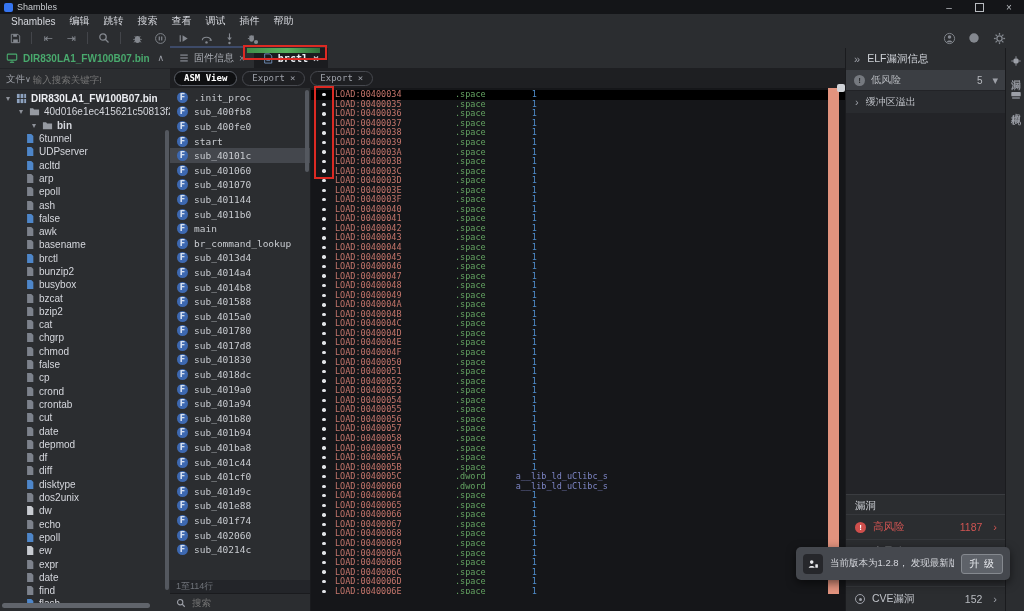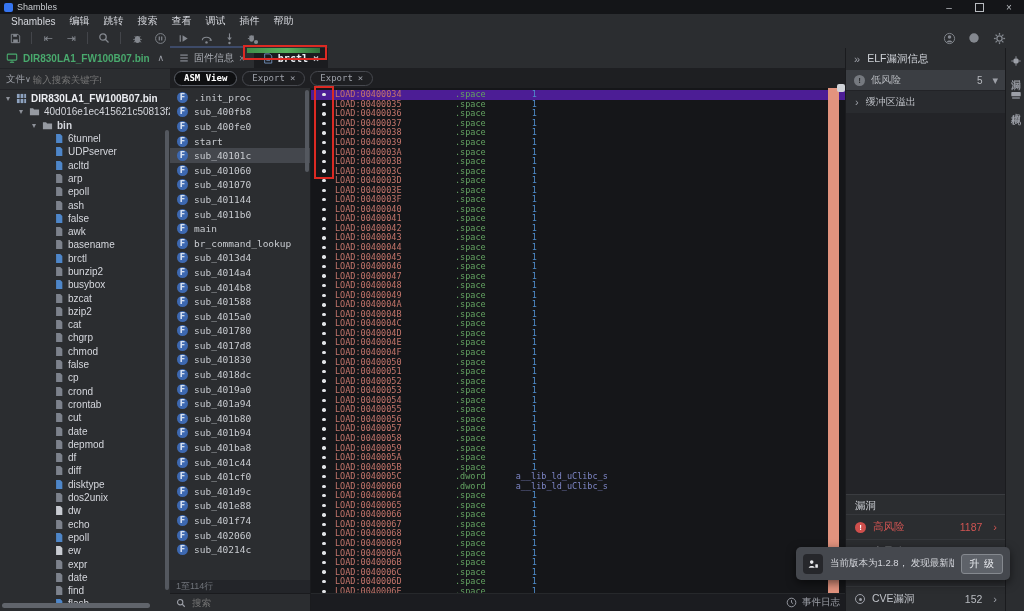--- a/index.html
+++ b/index.html
@@ -32,21 +32,21 @@
   .lp-title{color:#49a96d;font-size:10px;font-weight:bold;white-space:nowrap;overflow:hidden;flex:1}
   .lp-collapse{color:#9da0a8;font-size:9px}
   .lp-filter{height:20px;flex:none;display:flex;align-items:center;padding:0 6px;border-bottom:1px solid #222327;color:#9da0a8;font-size:9.5px}
   .lp-filter input{flex:1;min-width:0;background:transparent;border:none;outline:none;color:#9da0a8;font-size:9.5px;font-family:inherit}
   .tree{flex:1;position:relative;overflow:hidden;padding-top:2px}
   .tree-row{height:13.3px;display:flex;align-items:center;gap:4px;font-size:10px;white-space:nowrap;color:#d5d7dd}
   .tw{color:#8d9199;width:8px;flex:none;font-size:8px;text-align:center}
   .tree-root{padding-left:4px;font-weight:bold;color:#eceef2}
   .tree-hash{padding-left:17px}
   .tree-bin{padding-left:30px;font-weight:bold}
-  .file-row{padding-left:54px}
+  .file-row{padding-left:25px}
   .ficon{flex:none;display:flex}
   .elf .ficon{color:#4e86c9}
   .link .ficon{color:#7d828c}
   .plain .ficon{color:#c9ccd2}
   .vthumb-tree{position:absolute;right:1px;top:40px;width:4px;height:460px;background:#54585f;border-radius:2px}
   .hscroll-tree{position:absolute;left:2px;bottom:3px;width:148px;height:5px;background:#60646b;border-radius:3px}
 
   
   .center{position:absolute;left:170px;top:48px;width:675px;bottom:0;display:flex;flex-direction:column}
   .tabbar{height:20px;flex:none;background:#2b2d30;display:flex;position:relative}
@@ -67,21 +67,21 @@
   .func-row.active{background:#44474d}
   .ficon-f{width:11px;height:11px;flex:none;border-radius:50%;background:#3d68b0;color:#d6e0f0;font-size:8px;font-weight:bold;display:flex;align-items:center;justify-content:center;font-family:"DejaVu Sans",sans-serif}
   .vthumb-funcs{position:absolute;right:1px;top:2px;width:4px;height:82px;background:#54585f;border-radius:2px}
   .func-count{height:13px;flex:none;background:#232529;color:#6f737a;font-size:9px;line-height:13px;padding:0 6px;white-space:nowrap}
   .func-search{height:17px;flex:none;background:#2b2d30;border-top:1px solid #1a1b1e;display:flex;align-items:center;gap:4px;padding:0 6px;color:#9da0a8}
   .func-search input{flex:1;min-width:0;background:transparent;border:none;outline:none;color:#9da0a8;font-size:9.5px;font-family:inherit}
 
   .asmwrap{flex:1;position:relative;background:#151619;min-width:0}
   .asm-list{position:absolute;left:0;right:0;top:0;bottom:17px;padding-top:2px;overflow:hidden}
   .asm-row{height:9.55px;display:flex;align-items:center;font-family:"DejaVu Sans Mono","Liberation Mono",monospace;font-size:8.5px;line-height:9px;white-space:nowrap;padding-left:2px}
-  .asm-row.sel{background:#4c1d95}
+  .asm-row.sel{background:#000000}
   .dotcol{width:22px;flex:none;display:flex;justify-content:center}
   .dot{width:3.4px;height:3.4px;border-radius:50%;background:#e3e5e8}
   .addr{width:68px;flex:none;color:#c4756b}
   .dir{margin-left:52px;color:#63a161}
   .op{margin-left:46px;color:#4f8ccb}
   .dw .op{margin-left:30px;color:#7d85c5}
   .risk-bar{position:absolute;right:6px;top:0;width:11px;bottom:17px;background:#e2937e}
   .vthumb-asm{position:absolute;right:0;top:-4px;width:8px;height:8px;background:#d0d3d8;border-radius:2px;z-index:5}
   .asm-footer{position:absolute;left:0;right:0;bottom:0;height:17px;background:#1b1c20;border-top:1px solid #26282b;display:flex;align-items:center;justify-content:flex-end;gap:5px;padding:0 5px;color:#9da0a8;font-size:9.5px}
 
@@ -1325,29 +1325,20 @@
             <span class="dotcol">
               <span class="dot"></span>
             </span>
             <span class="addr">LOAD:0040006E</span>
             <span class="dir">.space</span>
             <span class="op">1</span>
           </div>
         </div>
       <span class="risk-bar"></span>
       <span class="vthumb-asm"></span>
-      <div class="asm-footer">
-        <span>
-          <svg width="11" height="11" viewBox="0 0 12 12">
-              <circle cx="6" cy="6" r="4.7" fill="none" stroke="currentColor"></circle>
-              <path d="M6 3.4V6l1.8 1.3" fill="none" stroke="currentColor"></path>
-            </svg>
-        </span>
-        <span>事件日志</span>
-      </div>
     </div>
   </div>
 </div>
 
 <div class="right-panel">
   <div class="rp-header">
     <span class="rp-collapse">»</span>
     <span>ELF漏洞信息</span>
   </div>
   <div class="rp-risk">

